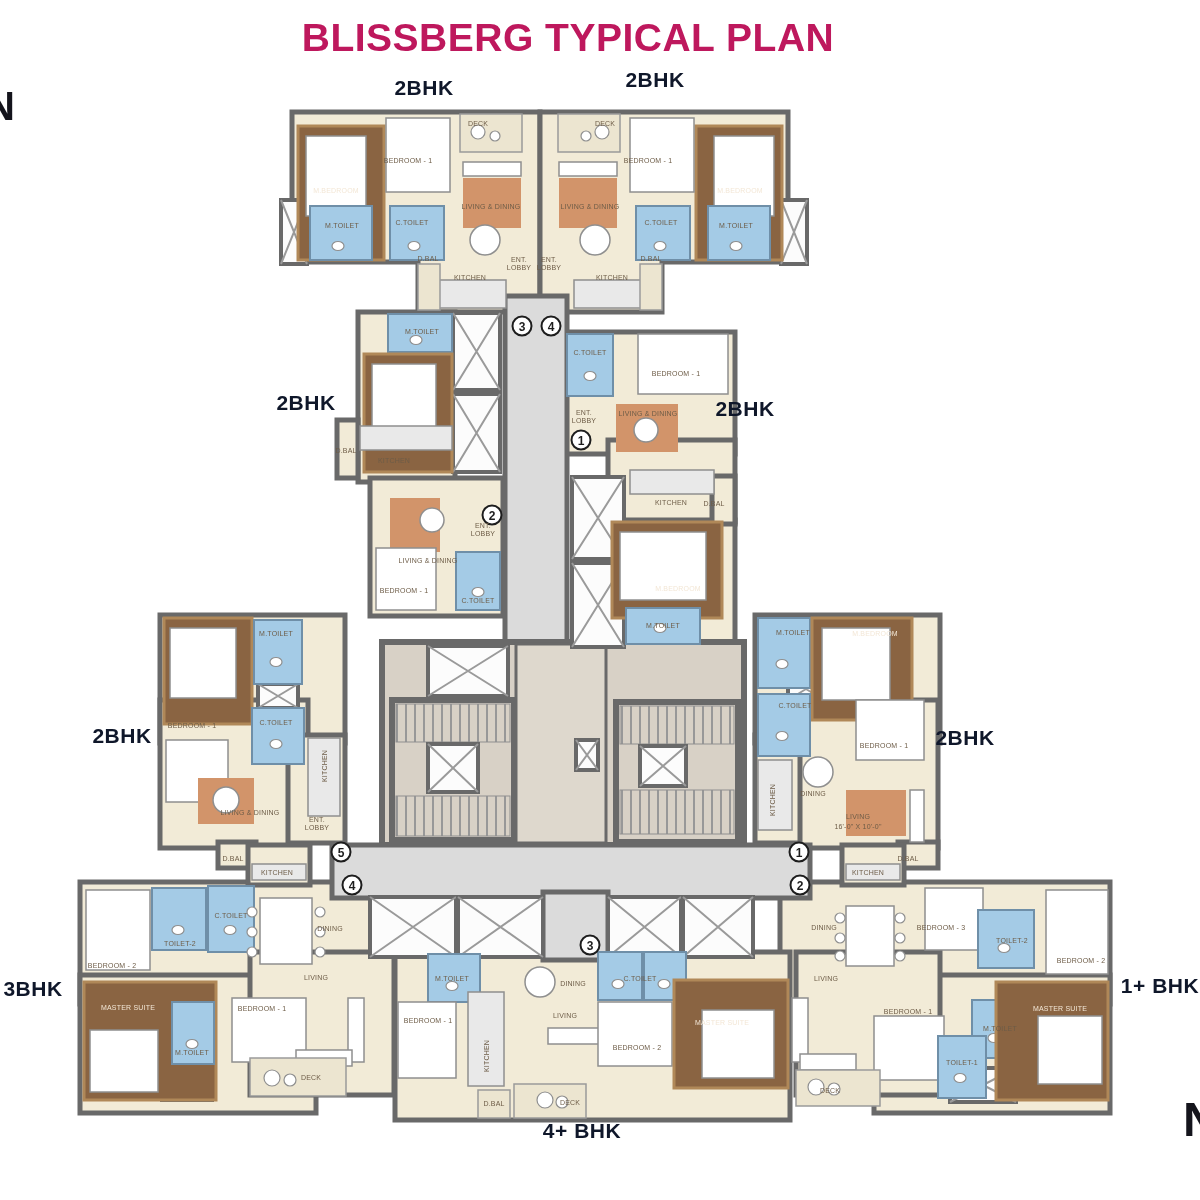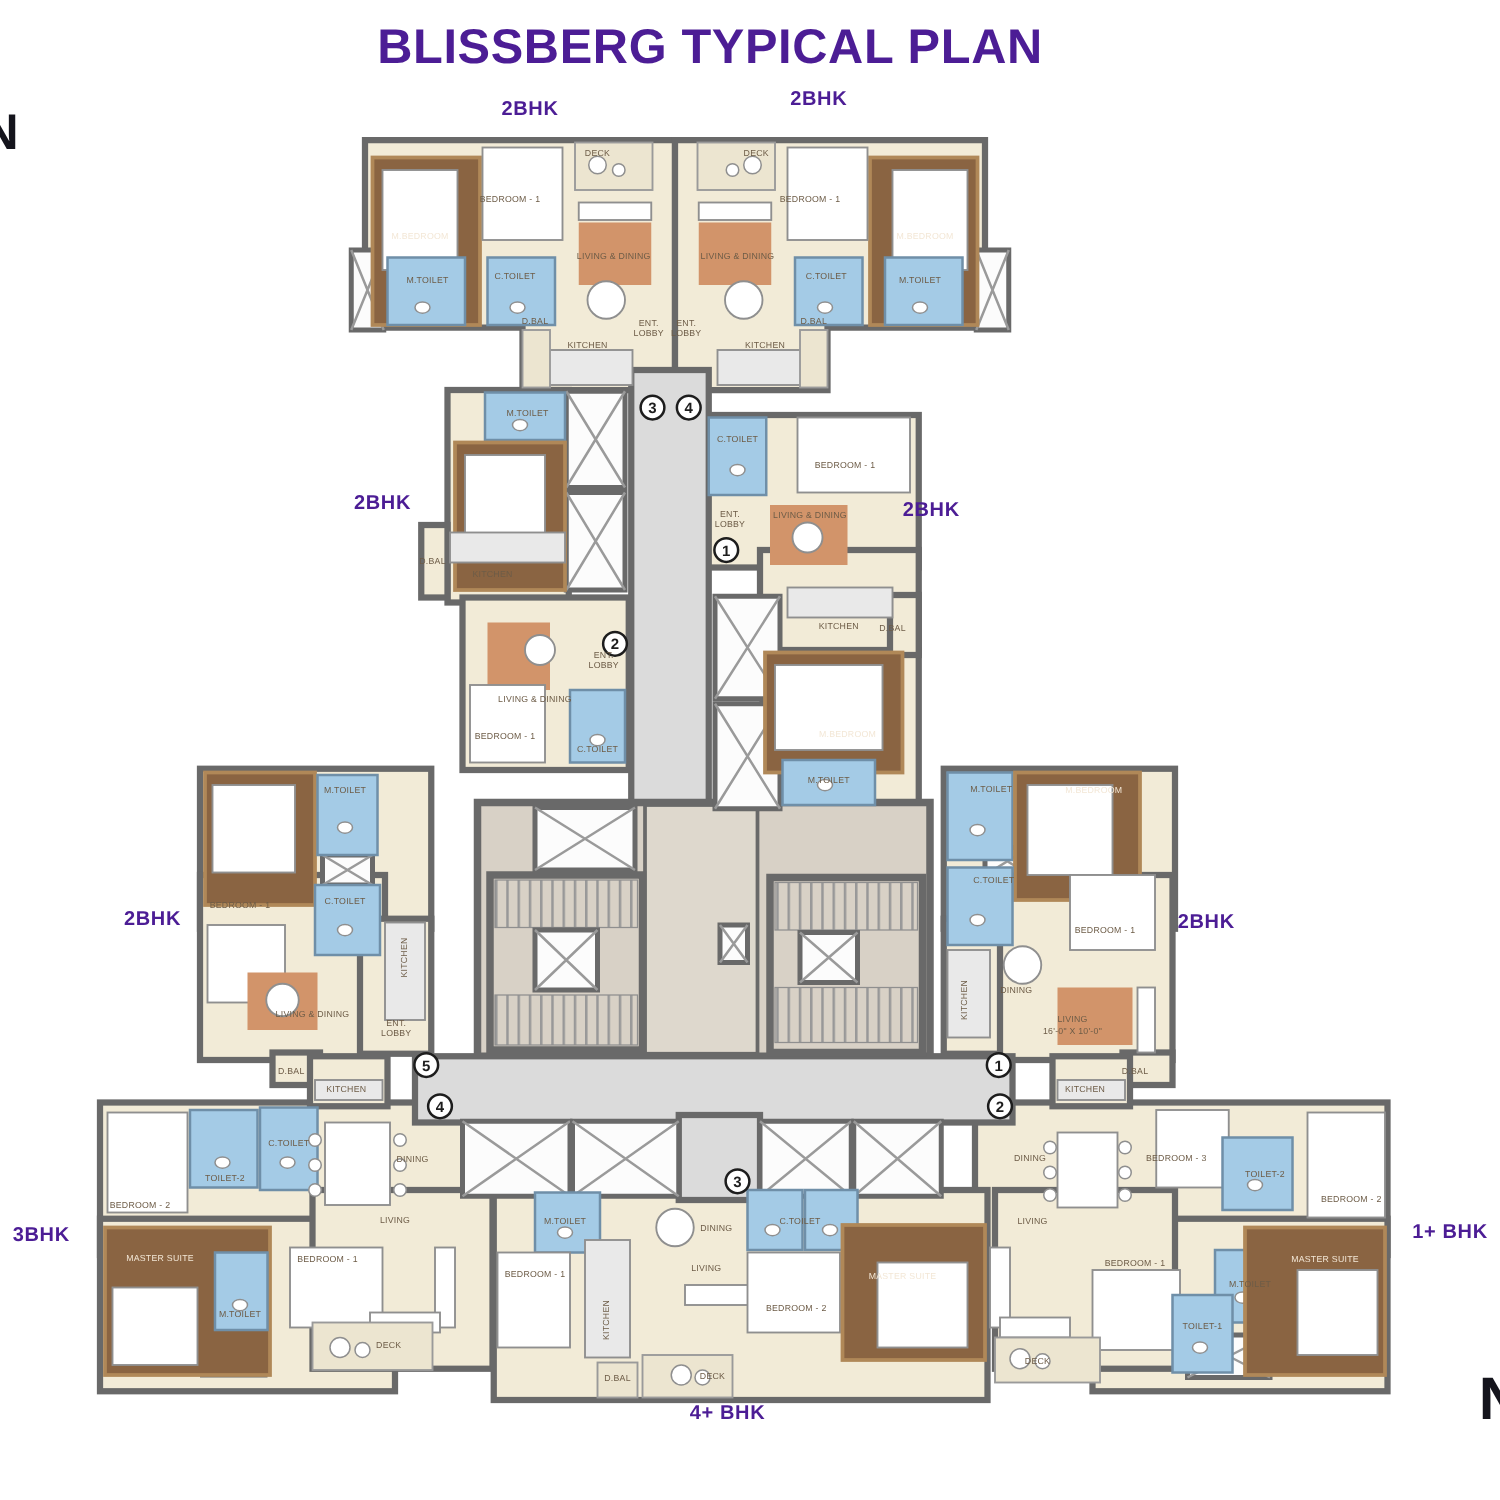--- a/index.html
+++ b/index.html
@@ -1,23 +1,23 @@
 <!DOCTYPE html>
 <html><head>
 <meta charset="utf-8">
 <style>
   html,body{margin:0;padding:0;background:#ffffff;}
   .stage{position:relative;width:1200px;height:1200px;background:#ffffff;overflow:hidden;
          font-family:"Liberation Sans",sans-serif;}
   .plan-svg{position:absolute;left:0;top:0;}
   .title{position:absolute;left:568px;top:38px;transform:translate(-50%,-50%);
-         font-size:39px;font-weight:800;letter-spacing:0.5px;color:#4c1d95;white-space:nowrap;}
+         font-size:39px;font-weight:800;letter-spacing:0.5px;color:#be185d;white-space:nowrap;}
   .edge-letter{position:absolute;font-weight:800;color:#14141c;line-height:1;}
-  .unit-label{position:absolute;transform:translate(-50%,-50%);font-size:16px;font-weight:800;
-              color:#4c1d95;letter-spacing:0.5px;white-space:nowrap;}
+  .unit-label{position:absolute;transform:translate(-50%,-50%);font-size:21px;font-weight:800;
+              color:#0f172a;letter-spacing:0.5px;white-space:nowrap;}
   .room{position:absolute;transform:translate(-50%,-50%);font-size:7px;color:#6d5c47;
         letter-spacing:0.2px;white-space:nowrap;text-align:center;}
   .room.rot{transform:translate(-50%,-50%) rotate(-90deg);}
   .room.wrap{white-space:normal;width:30px;line-height:1.2;}
   .room.onwood{color:#f3e7d6;}
   .marker{position:absolute;width:21px;height:21px;box-sizing:border-box;border:2px solid #1d1d1d;
           border-radius:50%;background:#ffffff;color:#1d1d1d;font-size:12px;font-weight:700;
           display:flex;align-items:center;justify-content:center;transform:translate(-50%,-50%);}
   
   .unit{fill:#f2ebd7;stroke:#696969;stroke-width:5;}

